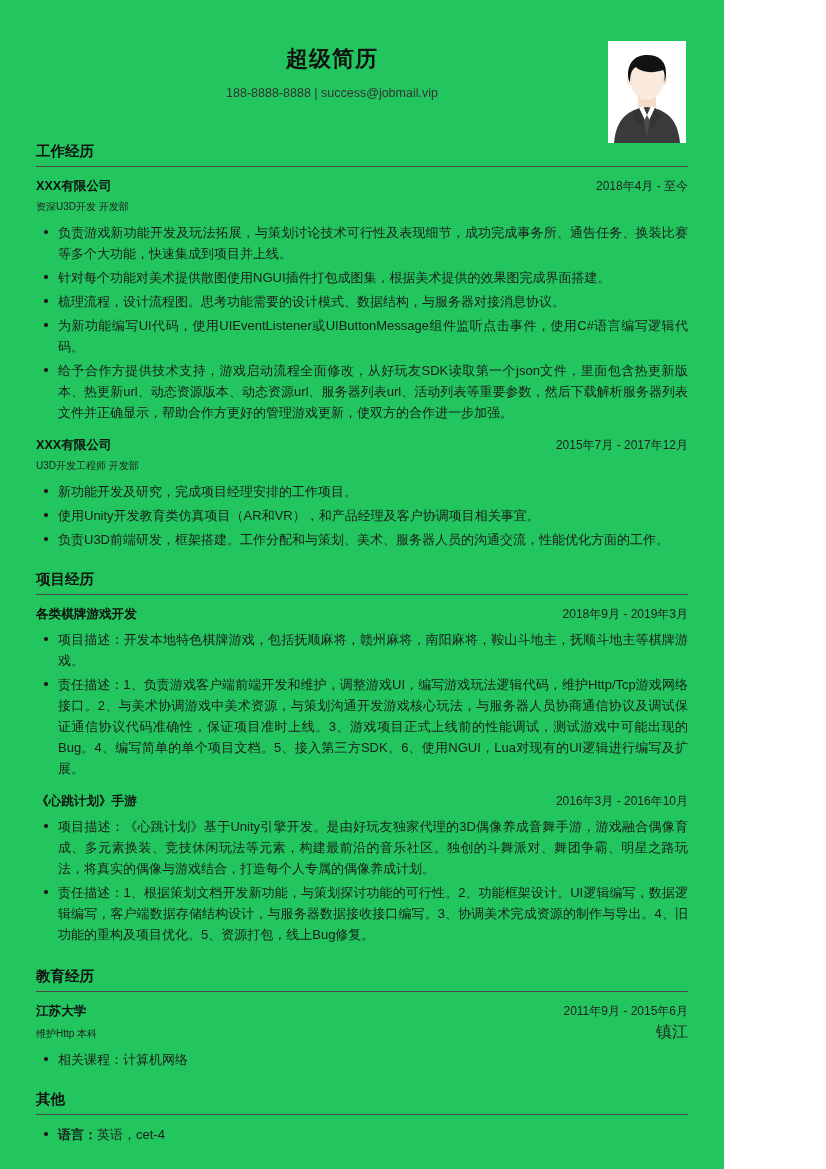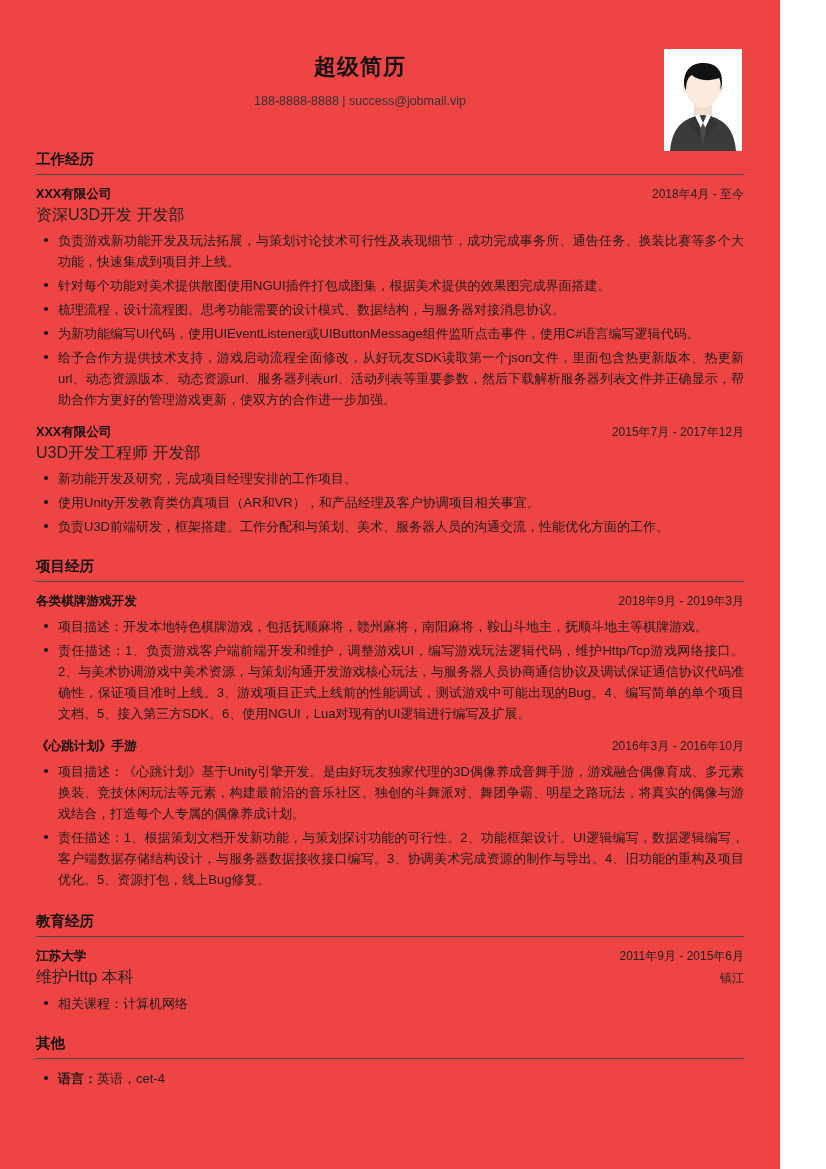--- a/index.html
+++ b/index.html
@@ -8,24 +8,24 @@
     height: 1169px;
     background: #ffffff;
   }
   body {
     font-family: "Liberation Sans", "DejaVu Sans", sans-serif;
     color: #1a1a1a;
     -webkit-font-smoothing: antialiased;
   }
   .page {
     position: relative;
-    width: 780px;
+    width: 724px;
     height: 1169px;
-    background: #ef4444;
-    padding: 16px 36px;
+    background: #22c55e;
+    padding: 8px 36px;
   }
 
   
   .header {
     position: relative;
     height: 118px;
     padding-top: 36px;
   }
   .header-center {
     text-align: center;
@@ -89,25 +89,25 @@
     white-space: nowrap;
   }
   .entry-sub-row {
     display: flex;
     justify-content: space-between;
     align-items: baseline;
     line-height: 20px;
     margin-top: 1px;
   }
   .entry-sub {
+    font-size: 10px;
+    color: #222;
+  }
+  .entry-loc {
     font-size: 16px;
-    color: #222;
-  }
-  .entry-loc {
-    font-size: 12px;
     color: #222;
     white-space: nowrap;
   }
 
   
   ul.bullets {
     list-style: none;
     margin-top: 5px;
   }
   ul.bullets > li {

